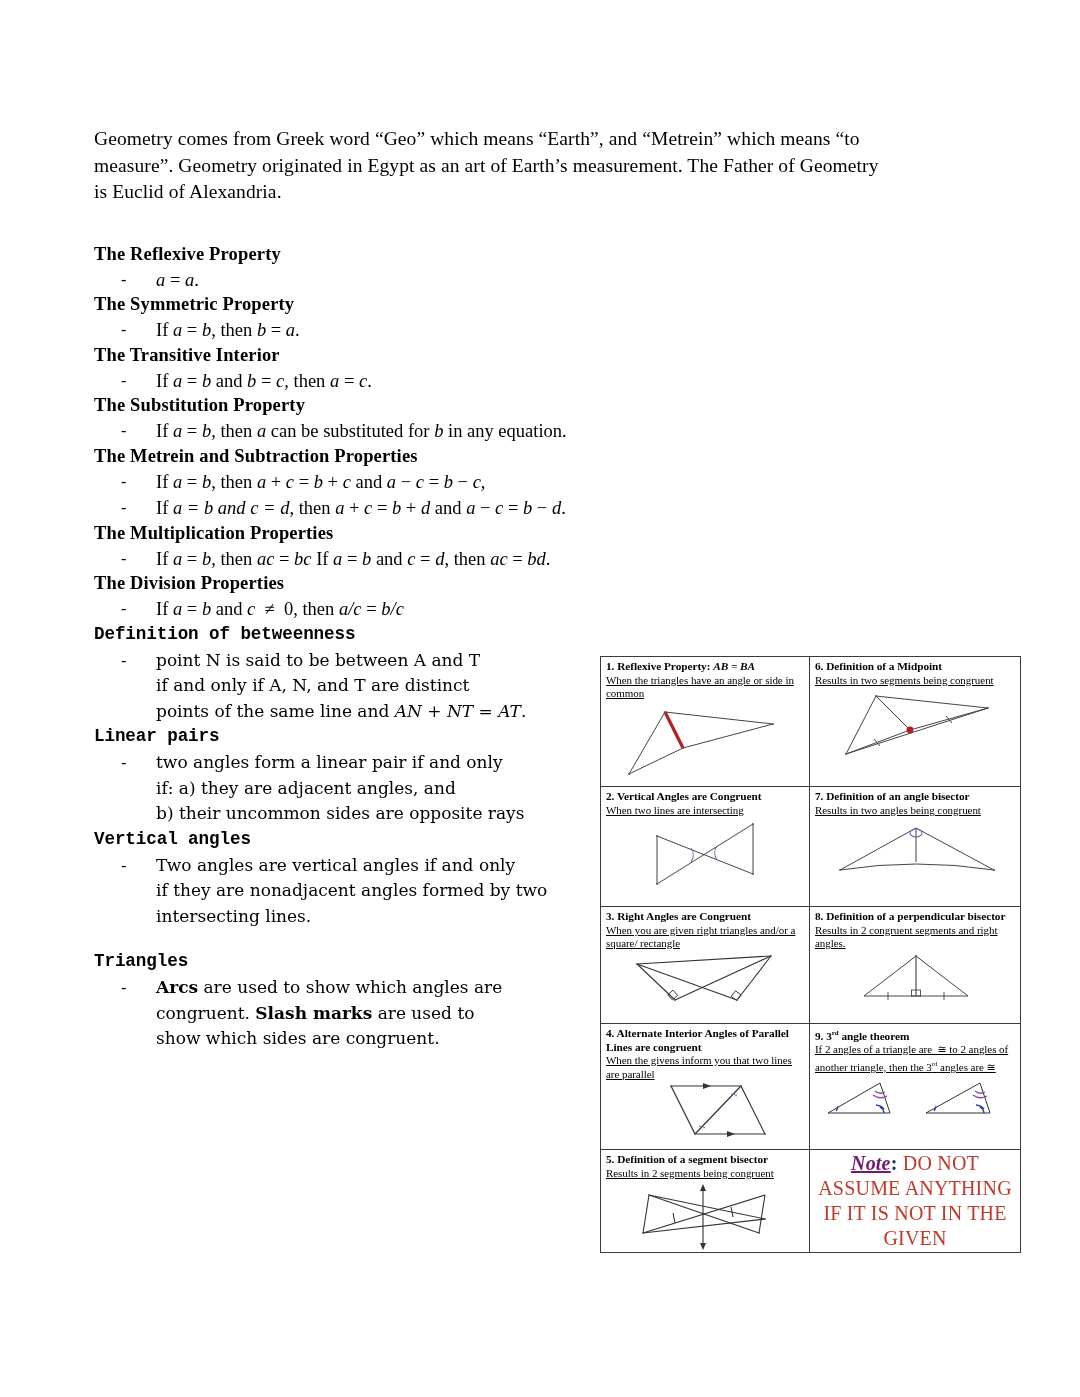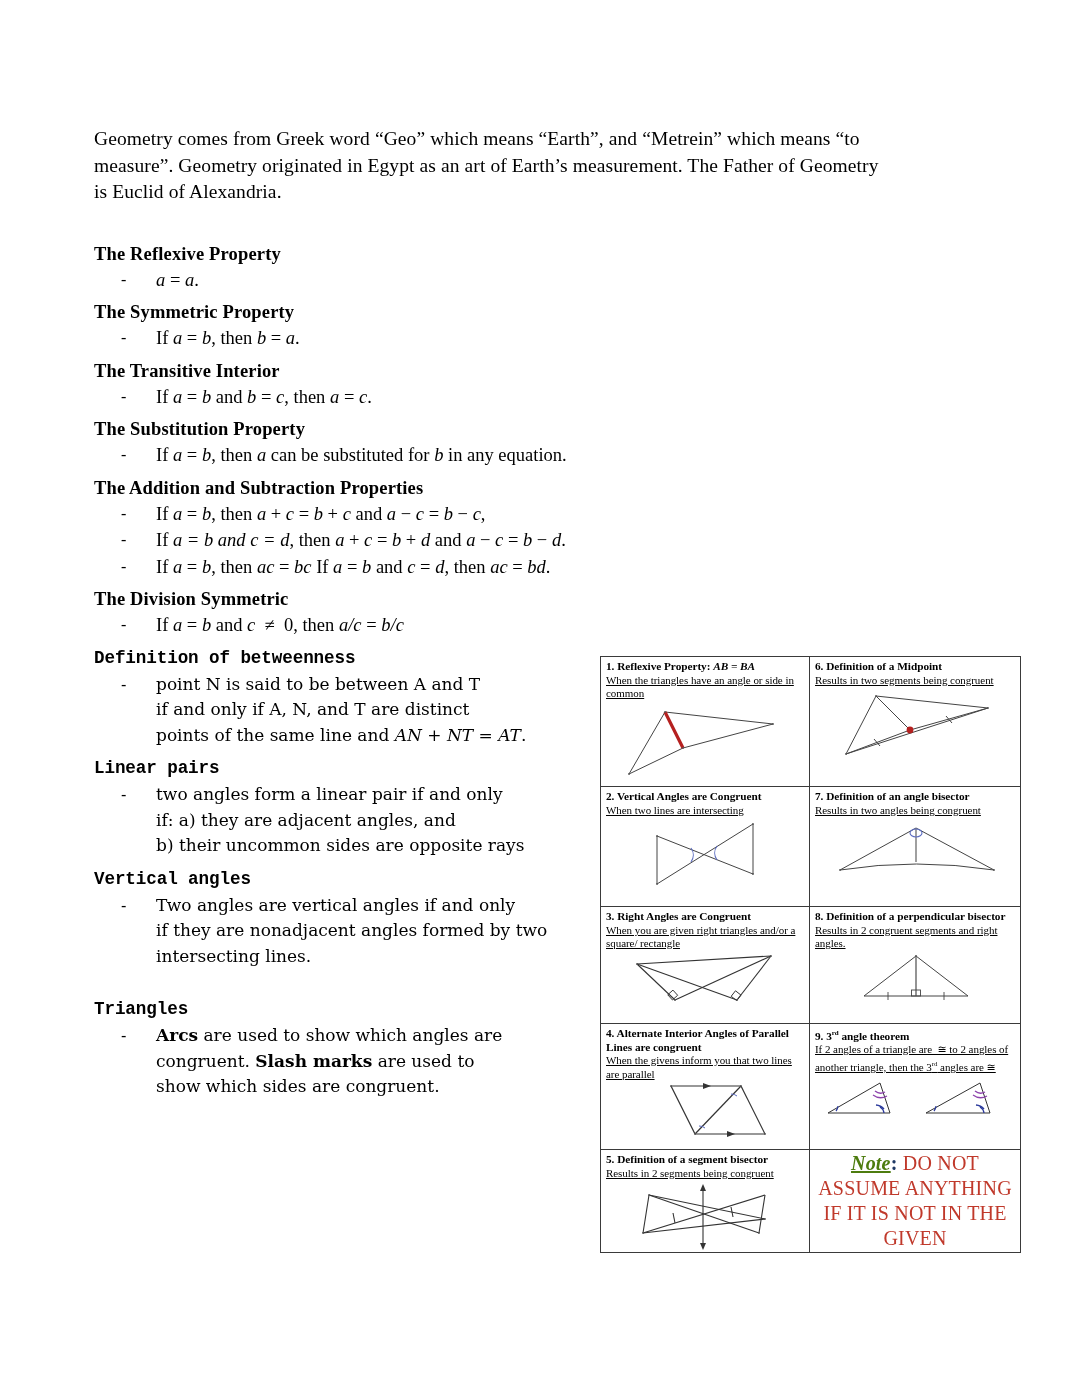--- a/index.html
+++ b/index.html
@@ -34,21 +34,20 @@
     margin: 0 0 36px 0;
     letter-spacing: 0.1px;
   }
 
   
   .prop-block { width: 560px; }
   .prop-head {
     font-weight: bold;
     font-size: 18.5px;
     line-height: 24px;
-    margin-top: 8px;
     letter-spacing: 0.15px;
   }
   .prop-head.wide {
     font-family: Liberation Mono, monospace;
     font-size: 17.6px;
     letter-spacing: -0.1px;
   }
   .bullets {
     margin: 0;
     padding: 0;
@@ -128,21 +127,21 @@
     padding: 0 6px;
   }
   .notecell .inner {
     font-size: 20px;
     line-height: 25px;
     color: #c0392b;
     font-weight: normal;
     letter-spacing: 0.2px;
   }
   .notecell .noteword {
-    color: #4d7c0f;
+    color: #701a75;
     font-style: italic;
     text-decoration: underline;
     font-weight: bold;
   }
   .notecell .colon { color: #1f3864; font-weight: bold; }
   sup.ord { font-size: 0.62em; vertical-align: super; margin-top: 19px; }
 </style>
 </head>
 <body>
 
@@ -167,31 +166,32 @@
       <div class="prop-head">The Transitive Interior</div>
       <ul class="bullets">
         <li><span class="dash">-</span>If <em class="v">a</em> = <em class="v">b</em> and <em class="v">b</em> = <em class="v">c</em>, then <em class="v">a</em> = <em class="v">c</em>.</li>
       </ul>
 
       <div class="prop-head">The Substitution Property</div>
       <ul class="bullets">
         <li><span class="dash">-</span>If <em class="v">a</em> = <em class="v">b</em>, then <em class="v">a</em> can be substituted for <em class="v">b</em> in any equation.</li>
       </ul>
 
-      <div class="prop-head">The Addition and Subtraction Properties</div>
+      <div class="prop-head">The Metrein and Subtraction Properties</div>
       <ul class="bullets">
         <li><span class="dash">-</span>If <em class="v">a</em> = <em class="v">b</em>, then <em class="v">a</em> + <em class="v">c</em> = <em class="v">b</em> + <em class="v">c</em> and <em class="v">a</em> − <em class="v">c</em> = <em class="v">b</em> − <em class="v">c</em>,</li>
         <li><span class="dash">-</span>If <em class="v">a = b and c = d</em>, then <em class="v">a</em> + <em class="v">c</em> = <em class="v">b</em> + <em class="v">d</em> and <em class="v">a</em> − <em class="v">c</em> = <em class="v">b</em> − <em class="v">d</em>.</li>
       </ul>
 
+      <div class="prop-head">The Multiplication Properties</div>
       <ul class="bullets">
         <li><span class="dash">-</span>If <em class="v">a</em> = <em class="v">b</em>, then <em class="v">ac</em> = <em class="v">bc</em> If <em class="v">a</em> = <em class="v">b</em> and <em class="v">c</em> = <em class="v">d</em>, then <em class="v">ac</em> = <em class="v">bd</em>.</li>
       </ul>
 
-      <div class="prop-head">The Division Symmetric</div>
+      <div class="prop-head">The Division Properties</div>
       <ul class="bullets">
         <li><span class="dash">-</span>If <em class="v">a</em> = <em class="v">b</em> and <em class="v">c</em> &nbsp;≠&nbsp; 0, then <em class="v">a/c</em> = <em class="v">b/c</em></li>
       </ul>
 
       <div class="prop-head wide">Definition of betweenness</div>
       <ul class="bullets wide">
         <li class="loose"><span class="dash">-</span>point N is said to be between A and T<br>if and only if A, N, and T are distinct<br>points of the same line and <em class="v">AN</em> + <em class="v">NT</em> = <em class="v">AT</em>.</li>
       </ul>
 
       <div class="prop-head wide">Linear pairs</div>

